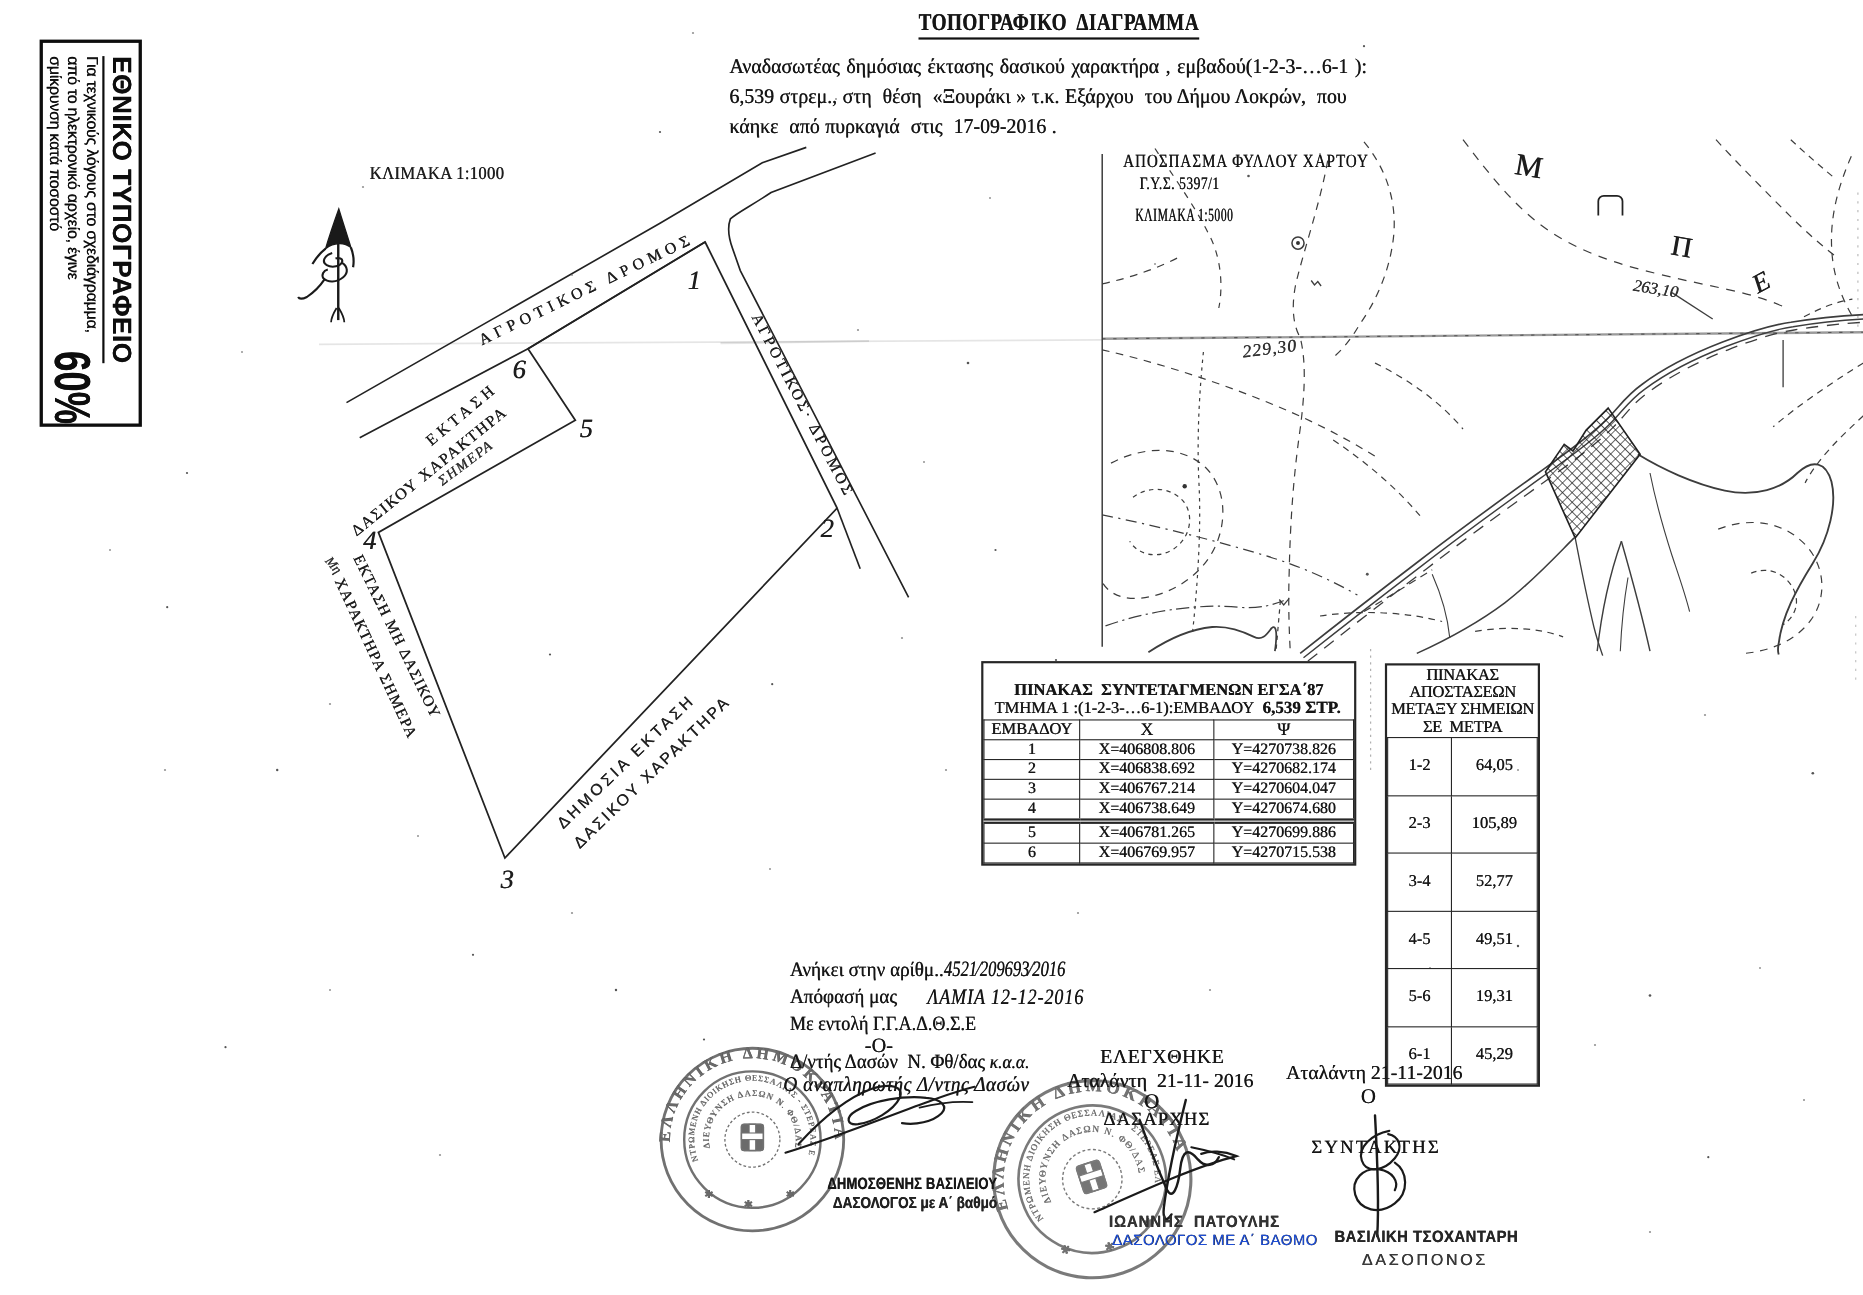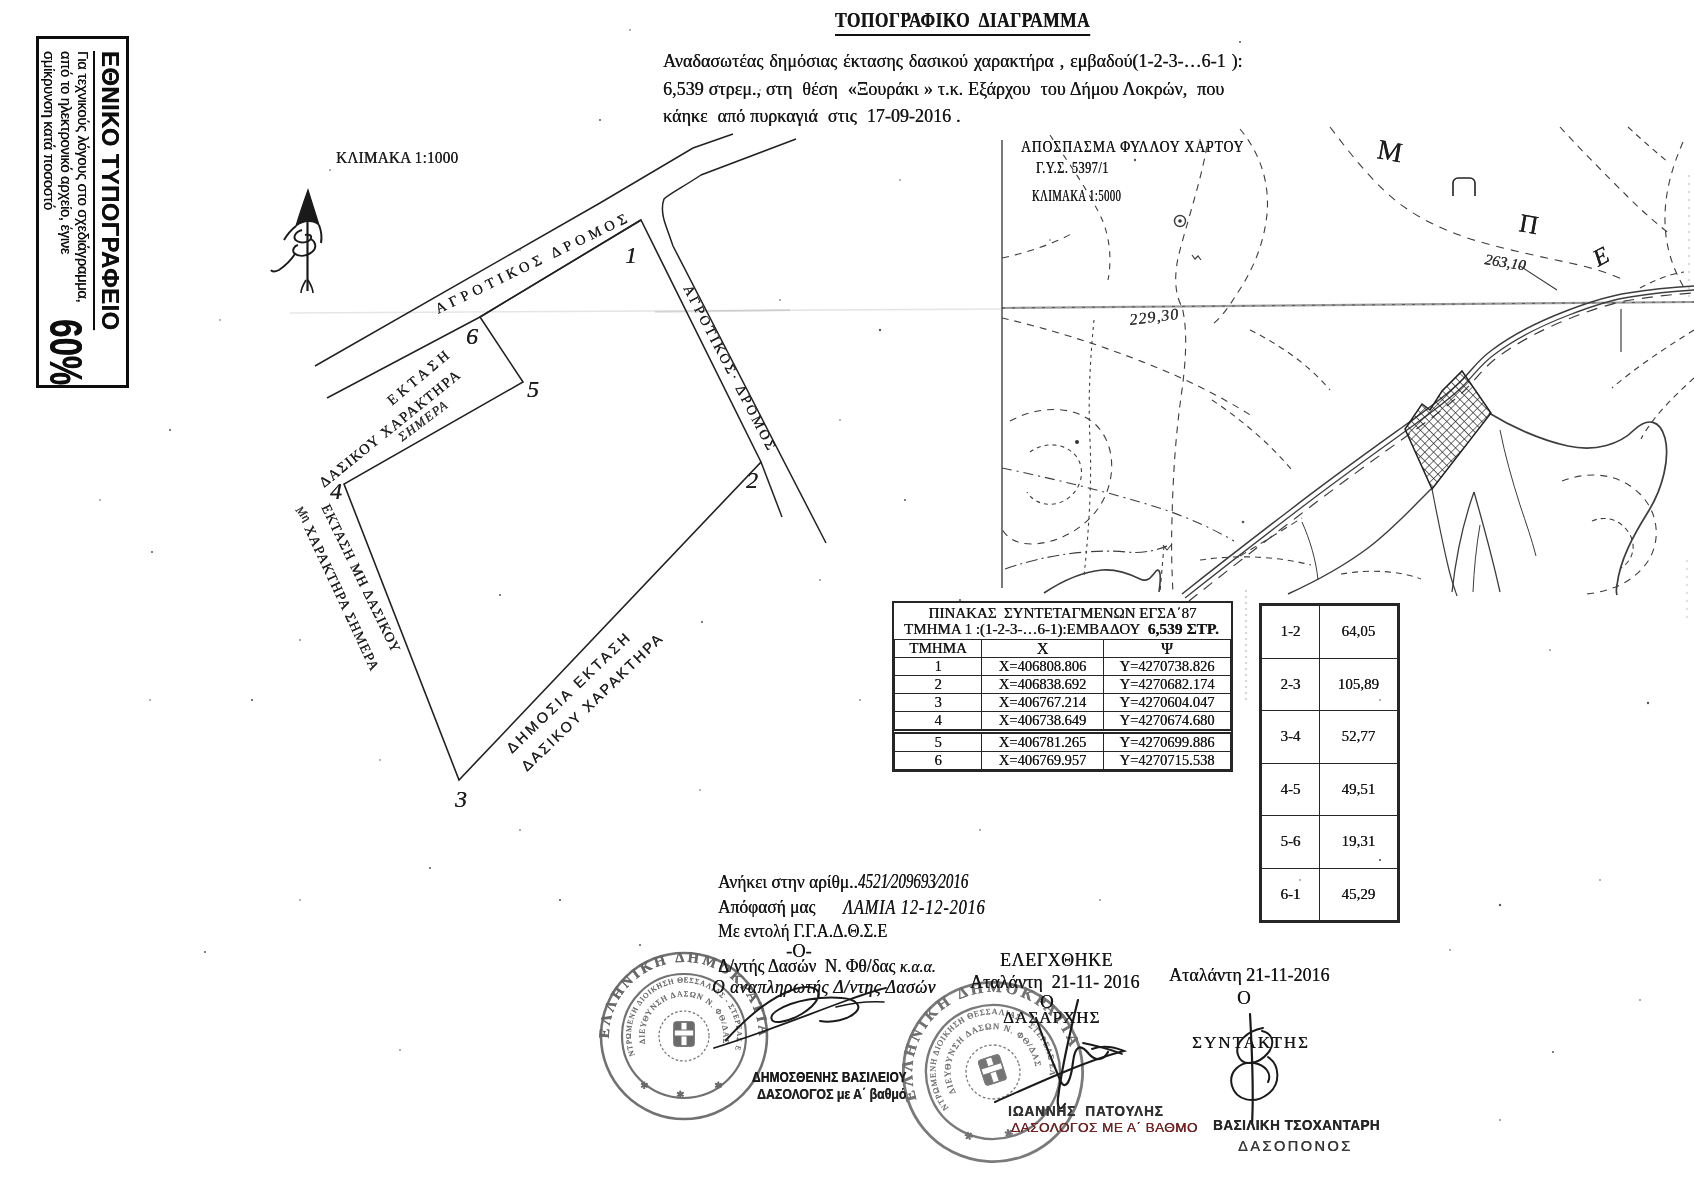--- a/index.html
+++ b/index.html
@@ -250,26 +250,26 @@
 <div class="abs t" style="left:663px;top:47px;line-height:27.5px;transform:scaleX(0.95);transform-origin:left;">
 <span style="word-spacing:1.5px">Αναδασωτέας δημόσιας έκτασης δασικού χαρακτήρα , εμβαδού(1-2-3-…6-1 ):</span><br>
 <span style="word-spacing:0.5px">6,539 στρεμ., στη &nbsp;θέση &nbsp;«Ξουράκι » τ.κ. Εξάρχου &nbsp;του Δήμου Λοκρών, &nbsp;που</span><br>
 <span style="word-spacing:0.5px">κάηκε &nbsp;από πυρκαγιά &nbsp;στις &nbsp;17-09-2016 .</span>
 </div>
 <div class="abs" style="left:1021px;top:137px;font-size:17px;letter-spacing:1.2px;transform:scaleX(0.80);transform-origin:left;">ΑΠΟΣΠΑΣΜΑ ΦΥΛΛΟΥ ΧΑΡΤΟΥ</div>
 <div class="abs" style="left:1036px;top:159px;font-size:16px;letter-spacing:0.6px;transform:scaleX(0.77);transform-origin:left;">Γ.Υ.Σ. 5397/1</div>
 <div class="abs" style="left:1032px;top:186px;font-size:17px;letter-spacing:0.8px;transform:scaleX(0.62);transform-origin:left;">ΚΛΙΜΑΚΑ 1:5000</div>
 
 <div class="abs" style="left:892px;top:601px;width:337px;border:2px solid #262626;">
- <div style="text-align:center;font-size:15px;line-height:15px;padding-top:3px;">ΠΙΝΑΚΑΣ&nbsp; ΣΥΝΤΕΤΑΓΜΕΝΩΝ ΕΓΣΑ΄87</div>
+ <div style="text-align:center;font-size:15px;line-height:15px;padding-top:18px;font-weight:bold;">ΠΙΝΑΚΑΣ&nbsp; ΣΥΝΤΕΤΑΓΜΕΝΩΝ ΕΓΣΑ΄87</div>
  <div style="font-size:15px;line-height:15px;padding-left:10px;">ΤΜΗΜΑ 1 :(1-2-3-…6-1):ΕΜΒΑΔΟΥ&nbsp;&nbsp;<b style="font-size:15.5px;">6,539 ΣΤΡ.</b></div>
  <table class="ct" style="width:100%;margin-top:2px;">
   <tbody>
           <tr style="height:16px;">
-            <td style="width:86px;font-size:15px;">ΤΜΗΜΑ</td>
+            <td style="width:86px;font-size:15px;">ΕΜΒΑΔΟΥ</td>
             <td style="width:121px;font-size:16px;">Χ</td>
             <td style="font-size:16px;">Ψ</td>
           </tr>
   <tr style="height:16.5px;">
             <td>1</td>
             <td>Χ=406808.806</td>
             <td>Y=4270738.826</td>
           </tr>
   <tr style="height:16.5px;">
             <td>2</td>
@@ -294,20 +294,21 @@
   <tr style="height:16.5px;">
             <td>6</td>
             <td>Χ=406769.957</td>
             <td>Y=4270715.538</td>
           </tr>
  </tbody>
       </table>
 </div>
 
 <div class="abs" style="left:1259px;top:603px;width:137px;border:2px solid #262626;">
+ <div style="text-align:center;font-size:15px;line-height:15.5px;padding:2px 0 1px;letter-spacing:-0.3px;">ΠΙΝΑΚΑΣ<br>ΑΠΟΣΤΑΣΕΩΝ<br>ΜΕΤΑΞΥ ΣΗΜΕΙΩΝ<br>ΣΕ&nbsp; ΜΕΤΡΑ</div>
  <table class="dt" style="width:100%;">
   <tbody>
           <tr style="height:15.5px;">
             <td style="width:59px;">1-2</td>
             <td>64,05</td>
           </tr>
   <tr style="height:15.5px;">
             <td>2-3</td>
             <td>105,89</td>
           </tr>
@@ -338,19 +339,19 @@
 <div class="abs" style="left:786px;top:941px;font-size:18.5px;">-Ο-</div>
 <div class="abs" style="left:718px;top:956px;font-size:18.5px;transform:scaleX(0.93);transform-origin:left;">Δ/ντής Δασών &nbsp;Ν. Φθ/δας <span class="hw" style="font-size:17px;">κ.α.α.</span></div>
 <div class="abs hw" style="left:712px;top:976px;font-size:19px;letter-spacing:0.5px;transform:scaleX(0.92);transform-origin:left;">Ο αναπληρωτής Δ/ντης Δασών</div>
 <div class="abs sans" style="left:752px;top:1068px;font-size:15px;font-weight:bold;transform:scaleX(0.79);transform-origin:left;letter-spacing:0.2px;color:#181818;">ΔΗΜΟΣΘΕΝΗΣ ΒΑΣΙΛΕΙΟΥ</div>
 <div class="abs sans" style="left:757px;top:1086px;font-size:14.5px;font-weight:bold;transform:scaleX(0.85);transform-origin:left;color:#222;">ΔΑΣΟΛΟΓΟΣ με Α΄ βαθμό</div>
 <div class="abs" style="left:1000px;top:950px;font-size:18px;letter-spacing:0.5px;">ΕΛΕΓΧΘΗΚΕ</div>
 <div class="abs" style="left:970px;top:972px;font-size:18px;">Αταλάντη &nbsp;21-11- 2016</div>
 <div class="abs" style="left:1040px;top:991px;font-size:19px;">Ο</div>
 <div class="abs" style="left:1003px;top:1008px;font-size:17px;letter-spacing:1px;">ΔΑΣΑΡΧΗΣ</div>
 <div class="abs sans" style="left:1008px;top:1102px;font-size:15px;font-weight:bold;transform:scaleX(0.9);transform-origin:left;letter-spacing:1px;color:#333;">ΙΩΑΝΝΗΣ &nbsp;ΠΑΤΟΥΛΗΣ</div>
-<div class="abs sans" style="left:1011px;top:1120px;font-size:13.5px;letter-spacing:0.5px;color:#7f1d1d;">ΔΑΣΟΛΟΓΟΣ ΜΕ Α΄ ΒΑΘΜΟ</div>
+<div class="abs sans" style="left:1011px;top:1120px;font-size:13.5px;letter-spacing:0.5px;color:#1d4ed8;">ΔΑΣΟΛΟΓΟΣ ΜΕ Α΄ ΒΑΘΜΟ</div>
 <div class="abs" style="left:1169px;top:965px;font-size:18px;">Αταλάντη 21-11-2016</div>
 <div class="abs" style="left:1237px;top:987px;font-size:19px;">Ο</div>
 <div class="abs" style="left:1192px;top:1005px;font-size:17px;letter-spacing:2px;margin-top:28px;">ΣΥΝΤΑΚΤΗΣ</div>
 <div class="abs sans" style="left:1213px;top:1116px;font-size:15px;font-weight:bold;transform:scaleX(0.9);transform-origin:left;letter-spacing:0.5px;color:#262626;">ΒΑΣΙΛΙΚΗ ΤΣΟΧΑΝΤΑΡΗ</div>
 <div class="abs sans" style="left:1238px;top:1138px;font-size:14.5px;letter-spacing:2.5px;color:#3a3a3a;">ΔΑΣΟΠΟΝΟΣ</div>
 </div>
 
 </body></html>

